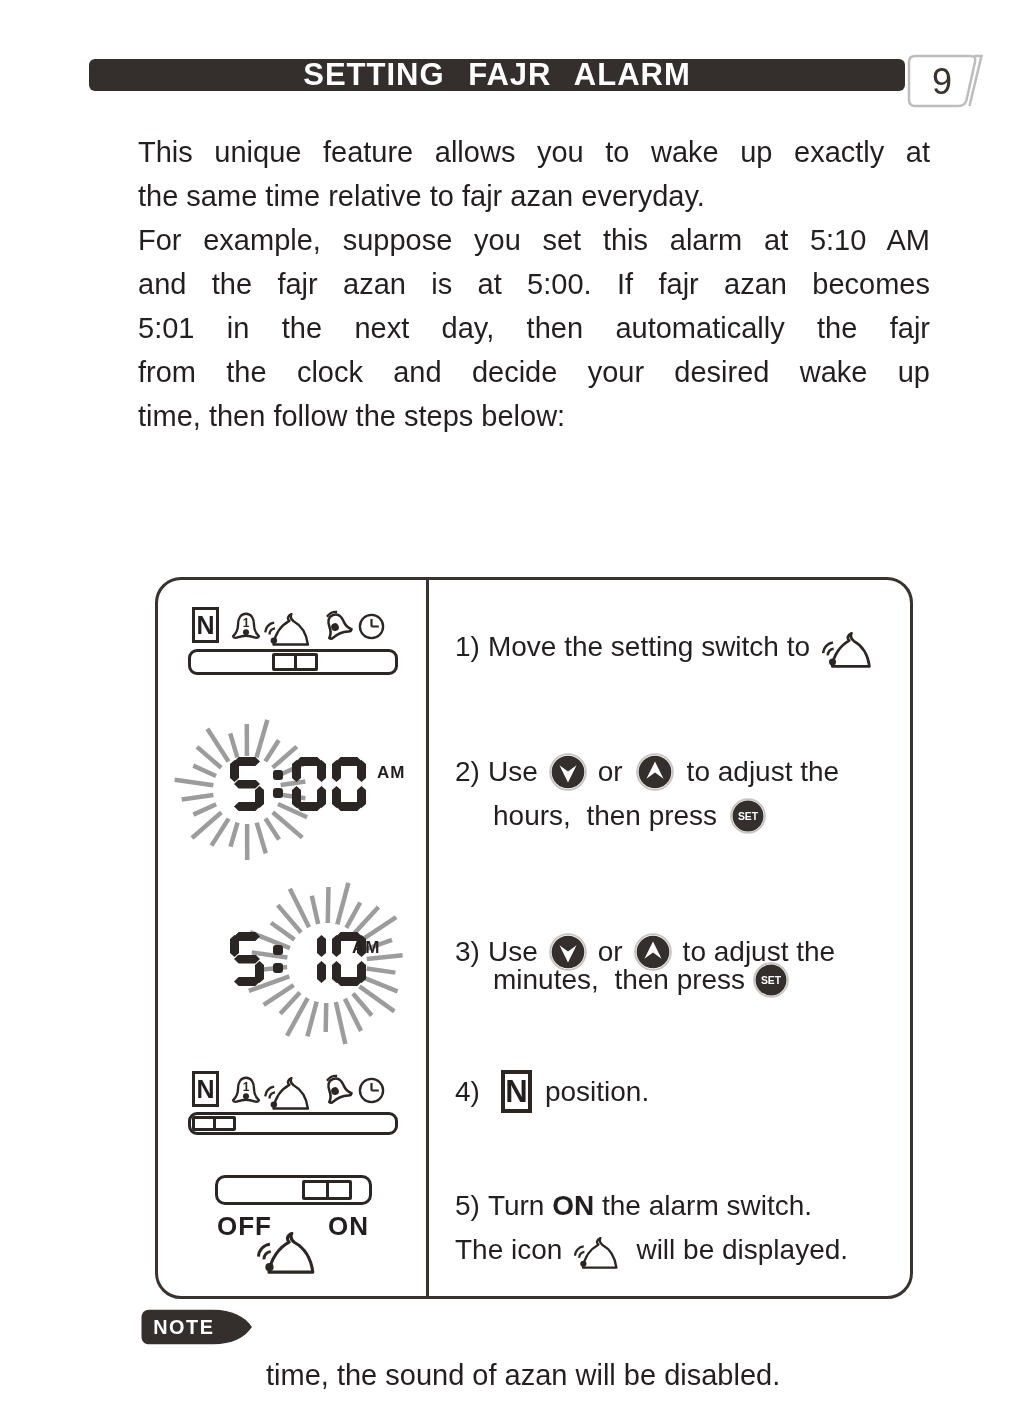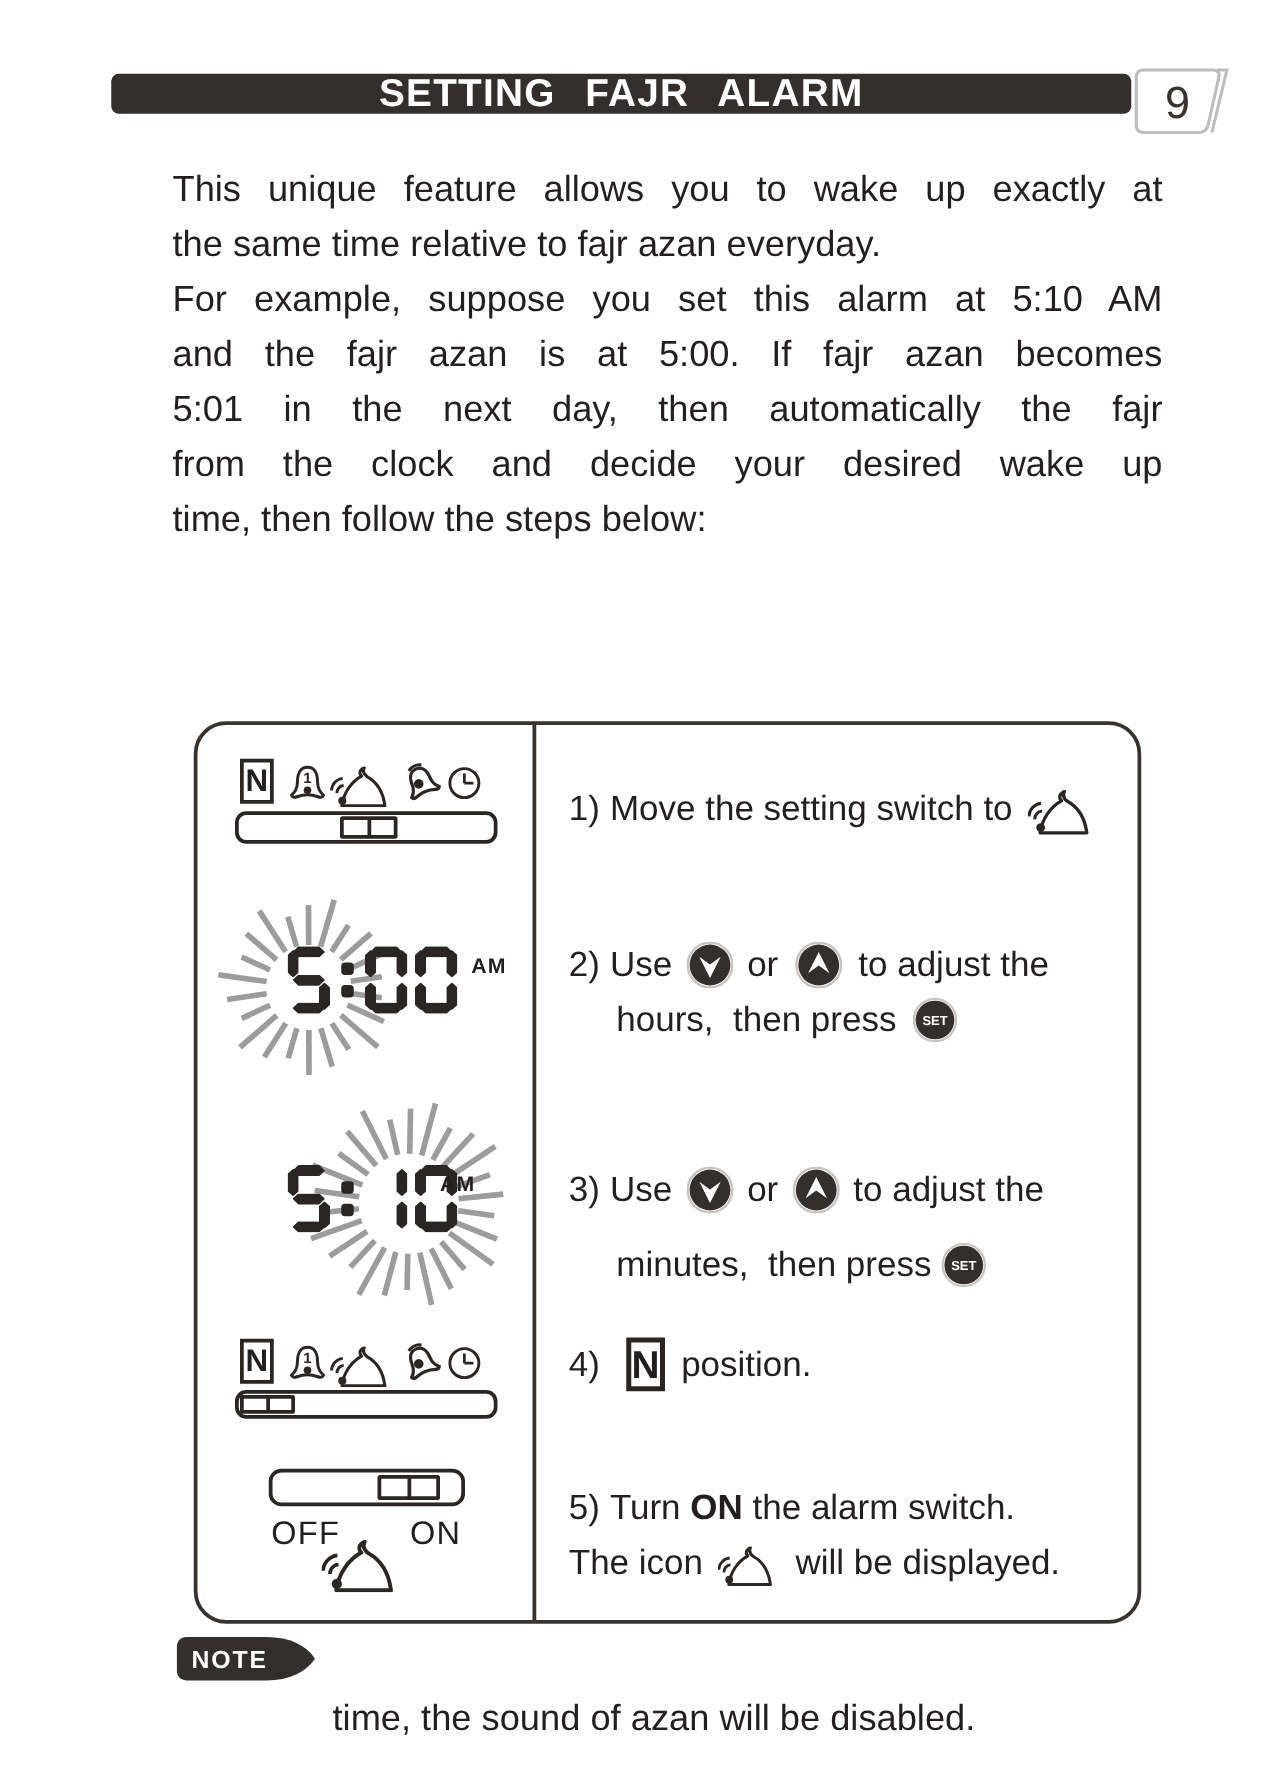--- a/index.html
+++ b/index.html
@@ -45,21 +45,21 @@
   .sg-g{left:4px;top:22.5px;width:26px;height:9px;clip-path:polygon(0 50%,18% 0,82% 0,100% 50%,82% 100%,18% 100%)}
   .sg-d{left:4px;bottom:0;width:26px;height:9px;clip-path:polygon(0 50%,18% 0,82% 0,100% 50%,82% 100%,18% 100%)}
   .sg-f{left:0;top:3px;width:9px;height:22px;clip-path:polygon(50% 0,100% 18%,100% 82%,50% 100%,0 82%,0 18%)}
   .sg-b{right:0;top:3px;width:9px;height:22px;clip-path:polygon(50% 0,100% 18%,100% 82%,50% 100%,0 82%,0 18%)}
   .sg-e{left:0;bottom:3px;width:9px;height:22px;clip-path:polygon(50% 0,100% 18%,100% 82%,50% 100%,0 82%,0 18%)}
   .sg-c{right:0;bottom:3px;width:9px;height:22px;clip-path:polygon(50% 0,100% 18%,100% 82%,50% 100%,0 82%,0 18%)}
   .am{position:absolute;font-size:17px;font-weight:bold;letter-spacing:1px}
   .burst{position:absolute}
 
   
-  .swlabel{position:absolute;font-size:26px;font-weight:normal;letter-spacing:1px}
+  .swlabel{position:absolute;font-size:26px;font-weight:bold;letter-spacing:1px}
 
   
   .step{position:absolute;left:297px;display:flex;align-items:center;font-size:28px;line-height:40px;white-space:pre}
   .step .num{margin-right:8px}
   .btn{flex:none;margin:0 11px}
   .btnset{flex:none;margin-left:13px}
   .btnset text,.setlbl{font-family:"Liberation Sans",sans-serif}
   .nbig{flex:none;width:31px;height:43px;border:4px solid var(--seg);display:flex;align-items:center;justify-content:center;
     font-size:31px;font-weight:bold;margin:0 13px}
   .mosque-inline{flex:none;margin-left:12px}
@@ -322,21 +322,21 @@
       <span class="num">3)</span><span>Use</span>
       <svg class="btn" width="38" height="38">
           <use href="#sym-btn-down"></use>
         </svg>
       <span>or</span>
       <svg class="btn" width="38" height="38">
           <use href="#sym-btn-up"></use>
         </svg>
       <span>to adjust the</span>
     </div>
-    <div class="step" style="top:412px;left:335px">
+    <div class="step" style="top:380px;left:335px">
       <span>minutes,  then press</span>
       <svg class="btnset" style="margin-left:8px" width="36" height="36" viewBox="0 0 40 40">
         <circle cx="20" cy="20" r="18.8" fill="none" stroke="var(--ring)" stroke-width="2"></circle>
         <circle cx="20" cy="20" r="17.2" fill="var(--bar)"></circle>
         <text x="20" y="24.5" text-anchor="middle" font-size="11.5" font-weight="bold" fill="#fff">SET</text>
       </svg>
     </div>
 
     <div class="step" style="top:490px">
       <span class="num">4)</span>

